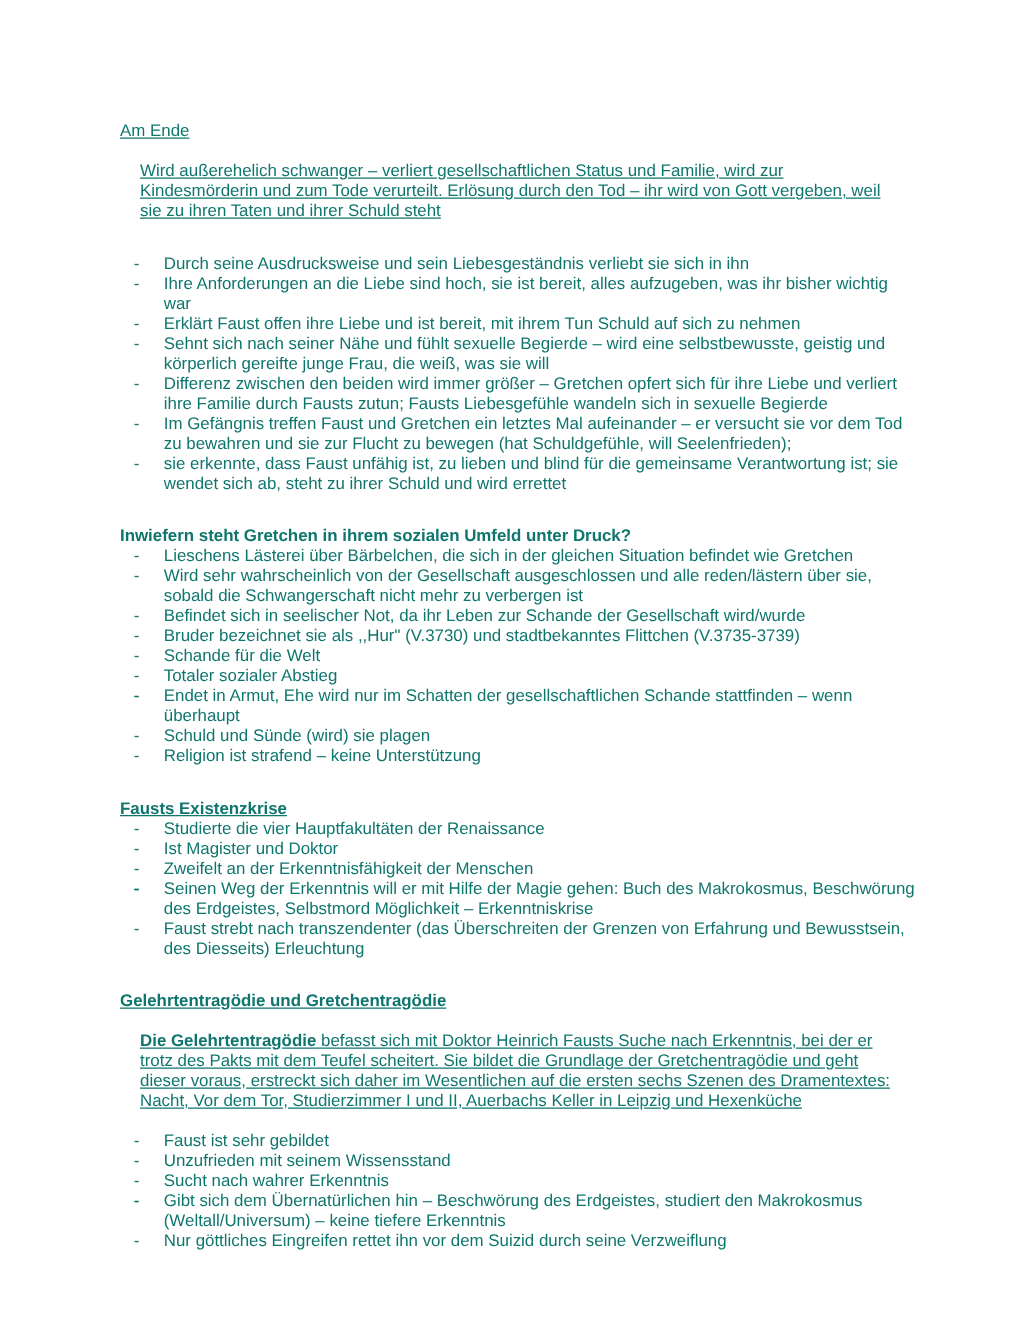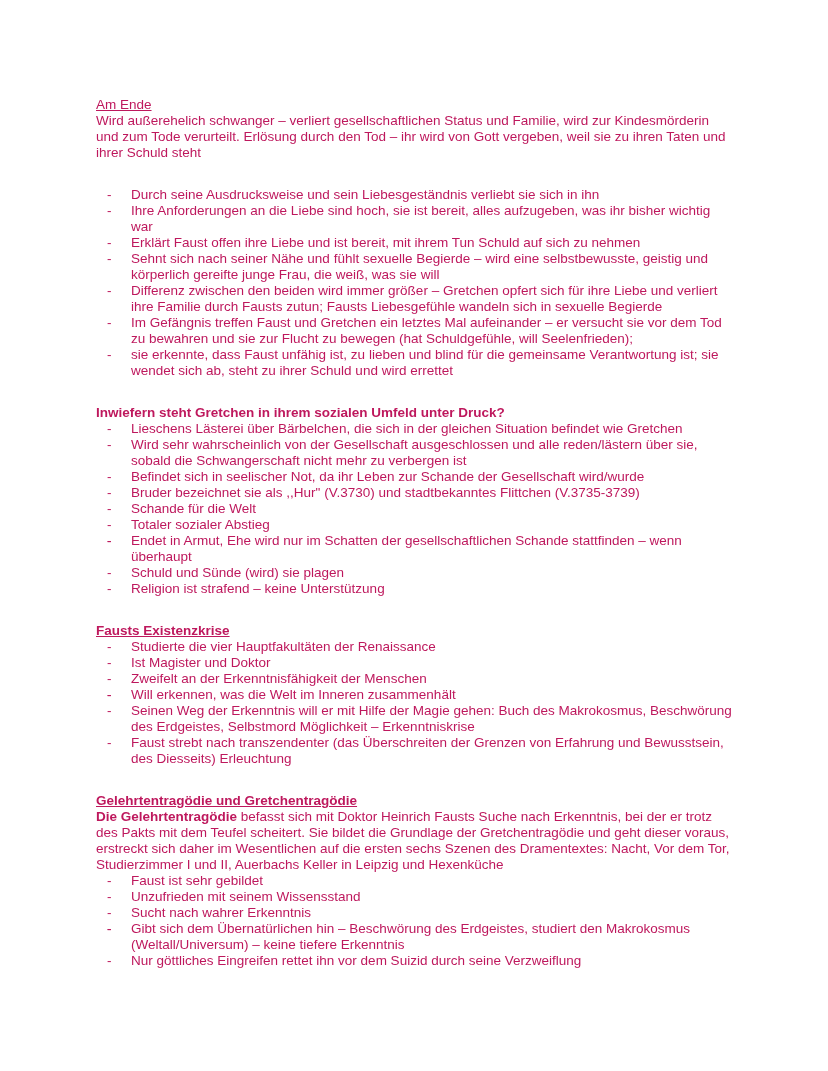--- a/index.html
+++ b/index.html
@@ -11,33 +11,33 @@
     position: relative;
     box-sizing: border-box;
     width: 828px;
     height: 1071px;
     background: #ffffff;
     padding: 97px 95px 40px 96px;
     overflow: hidden;
     font-family: "Liberation Sans", sans-serif;
     font-size: 13.5px;
     line-height: 16px;
-    color: #be185d;
+    color: #0f766e;
   }
   .section { margin-top: 26px; }
   .section:first-child { margin-top: 0; }
   .heading {
     margin: 0;
     font-size: 13.5px;
     line-height: 16px;
     font-weight: normal;
   }
   .heading.bold { font-weight: bold; }
   .heading.underline { text-decoration: underline; }
-  .para { margin: 0; }
+  .para { margin: 16px; text-decoration: underline; }
   .para .lead-bold { font-weight: bold; text-align: center; }
   .bullets {
     list-style: none;
     margin: 0;
     padding: 0;
   }
   .bullet {
     position: relative;
     padding-left: 35px;
   }
@@ -82,21 +82,21 @@
           <li class="bullet"><span class="marker">-</span><span>Religion ist strafend – keine Unterstützung</span></li>
         </ul>
       </div>
       <div class="section">
         <div class="heading bold underline">Fausts Existenzkrise</div>
         <ul class="bullets">
           <li class="bullet"><span class="marker">-</span><span>Studierte die vier Hauptfakultäten der Renaissance</span></li>
           <li class="bullet"><span class="marker">-</span><span>Ist Magister und Doktor</span></li>
           <li class="bullet"><span class="marker">-</span><span>Zweifelt an der Erkenntnisfähigkeit der Menschen</span></li>
           <li class="bullet"><span class="marker">-</span></li>
-          <li class="bullet"><span class="marker">-</span><span>Will erkennen, was die Welt im Inneren zusammenhält</span></li>
+          <li class="bullet"><span class="marker">-</span></li>
           <li class="bullet"><span class="marker">-</span><span>Seinen Weg der Erkenntnis will er mit Hilfe der Magie gehen: Buch des Makrokosmus, Beschwörung des Erdgeistes, Selbstmord Möglichkeit – Erkenntniskrise</span></li>
           <li class="bullet"><span class="marker">-</span><span>Faust strebt nach transzendenter (das Überschreiten der Grenzen von Erfahrung und Bewusstsein, des Diesseits) Erleuchtung</span></li>
         </ul>
       </div>
       <div class="section">
         <div class="heading bold underline">Gelehrtentragödie und Gretchentragödie</div>
         <p class="para"><span class="lead-bold">Die Gelehrtentragödie</span><span> befasst sich mit Doktor Heinrich Fausts Suche nach Erkenntnis, bei der er trotz des Pakts mit dem Teufel scheitert. Sie bildet die Grundlage der Gretchentragödie und geht dieser voraus, erstreckt sich daher im Wesentlichen auf die ersten sechs Szenen des Dramentextes: Nacht, Vor dem Tor, Studierzimmer I und II, Auerbachs Keller in Leipzig und Hexenküche</span></p>
         <ul class="bullets">
           <li class="bullet"><span class="marker">-</span><span>Faust ist sehr gebildet</span></li>
           <li class="bullet"><span class="marker">-</span><span>Unzufrieden mit seinem Wissensstand</span></li>

